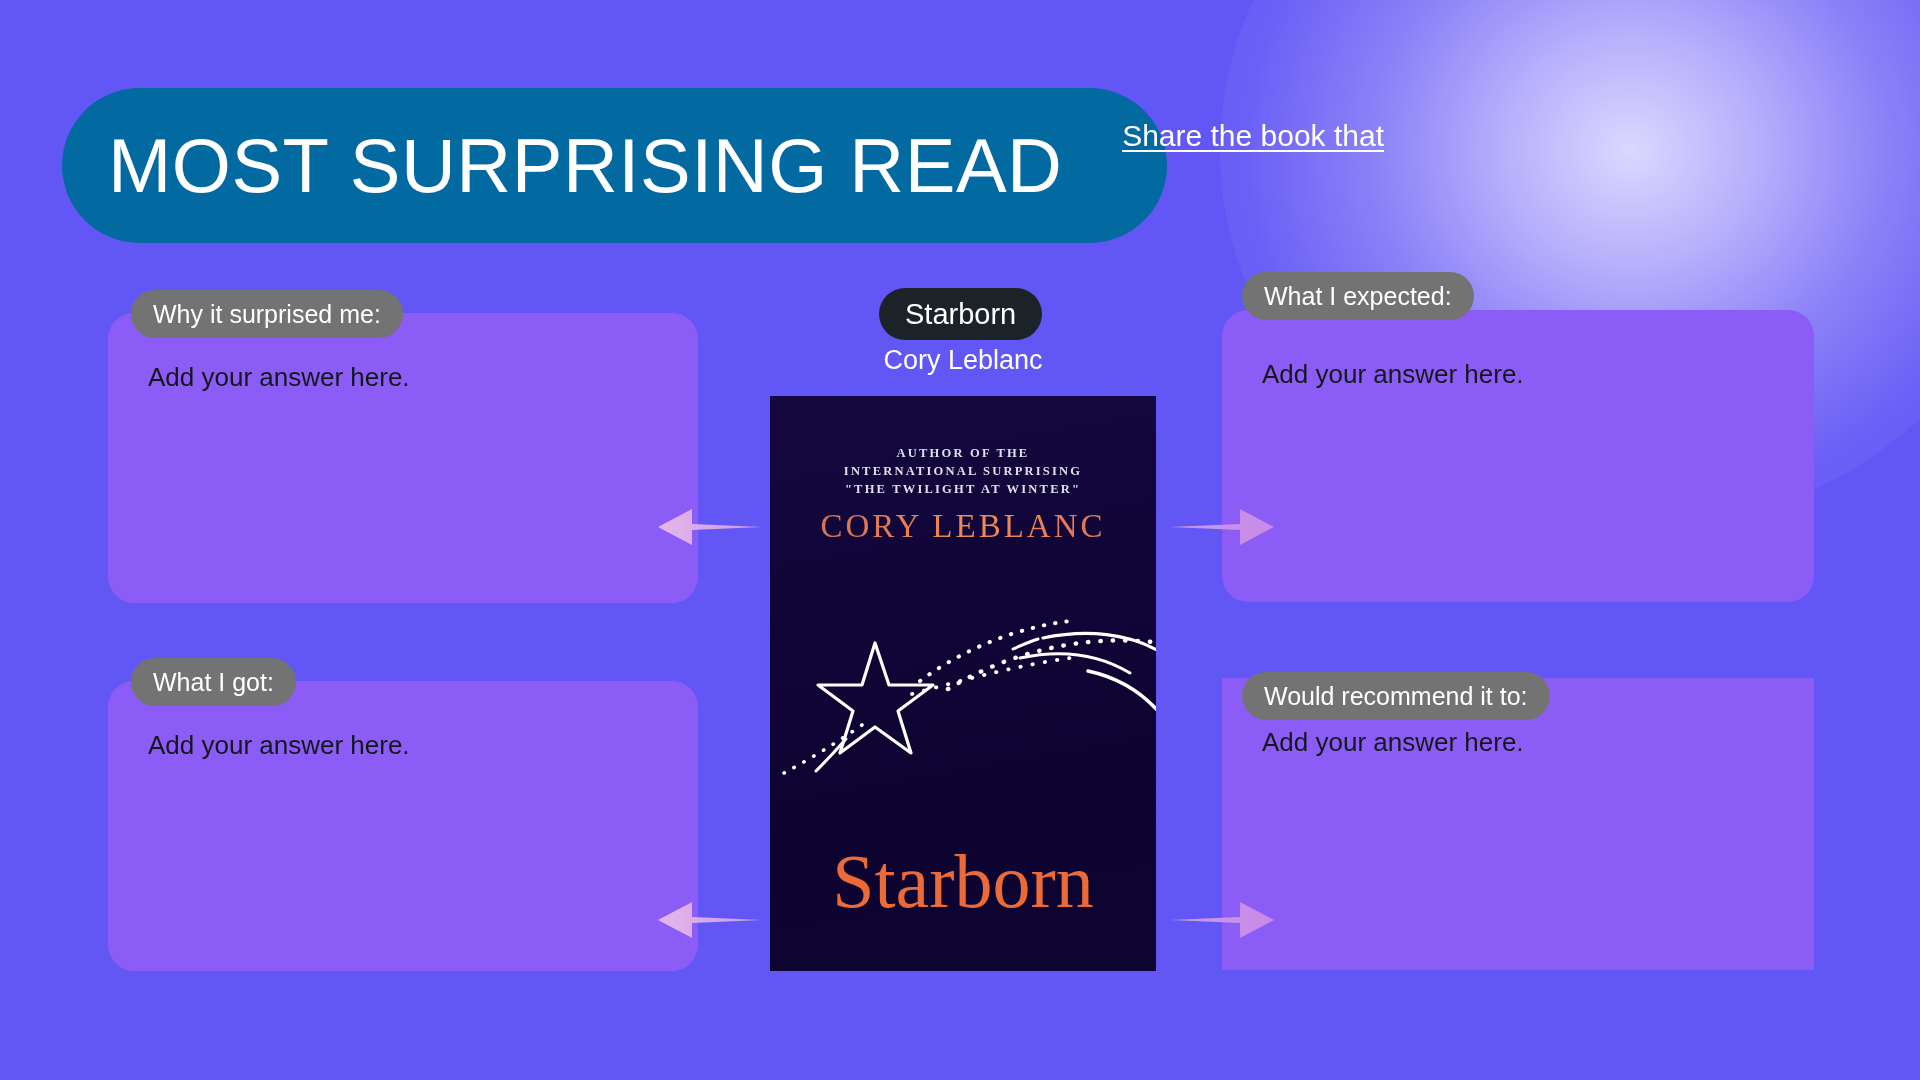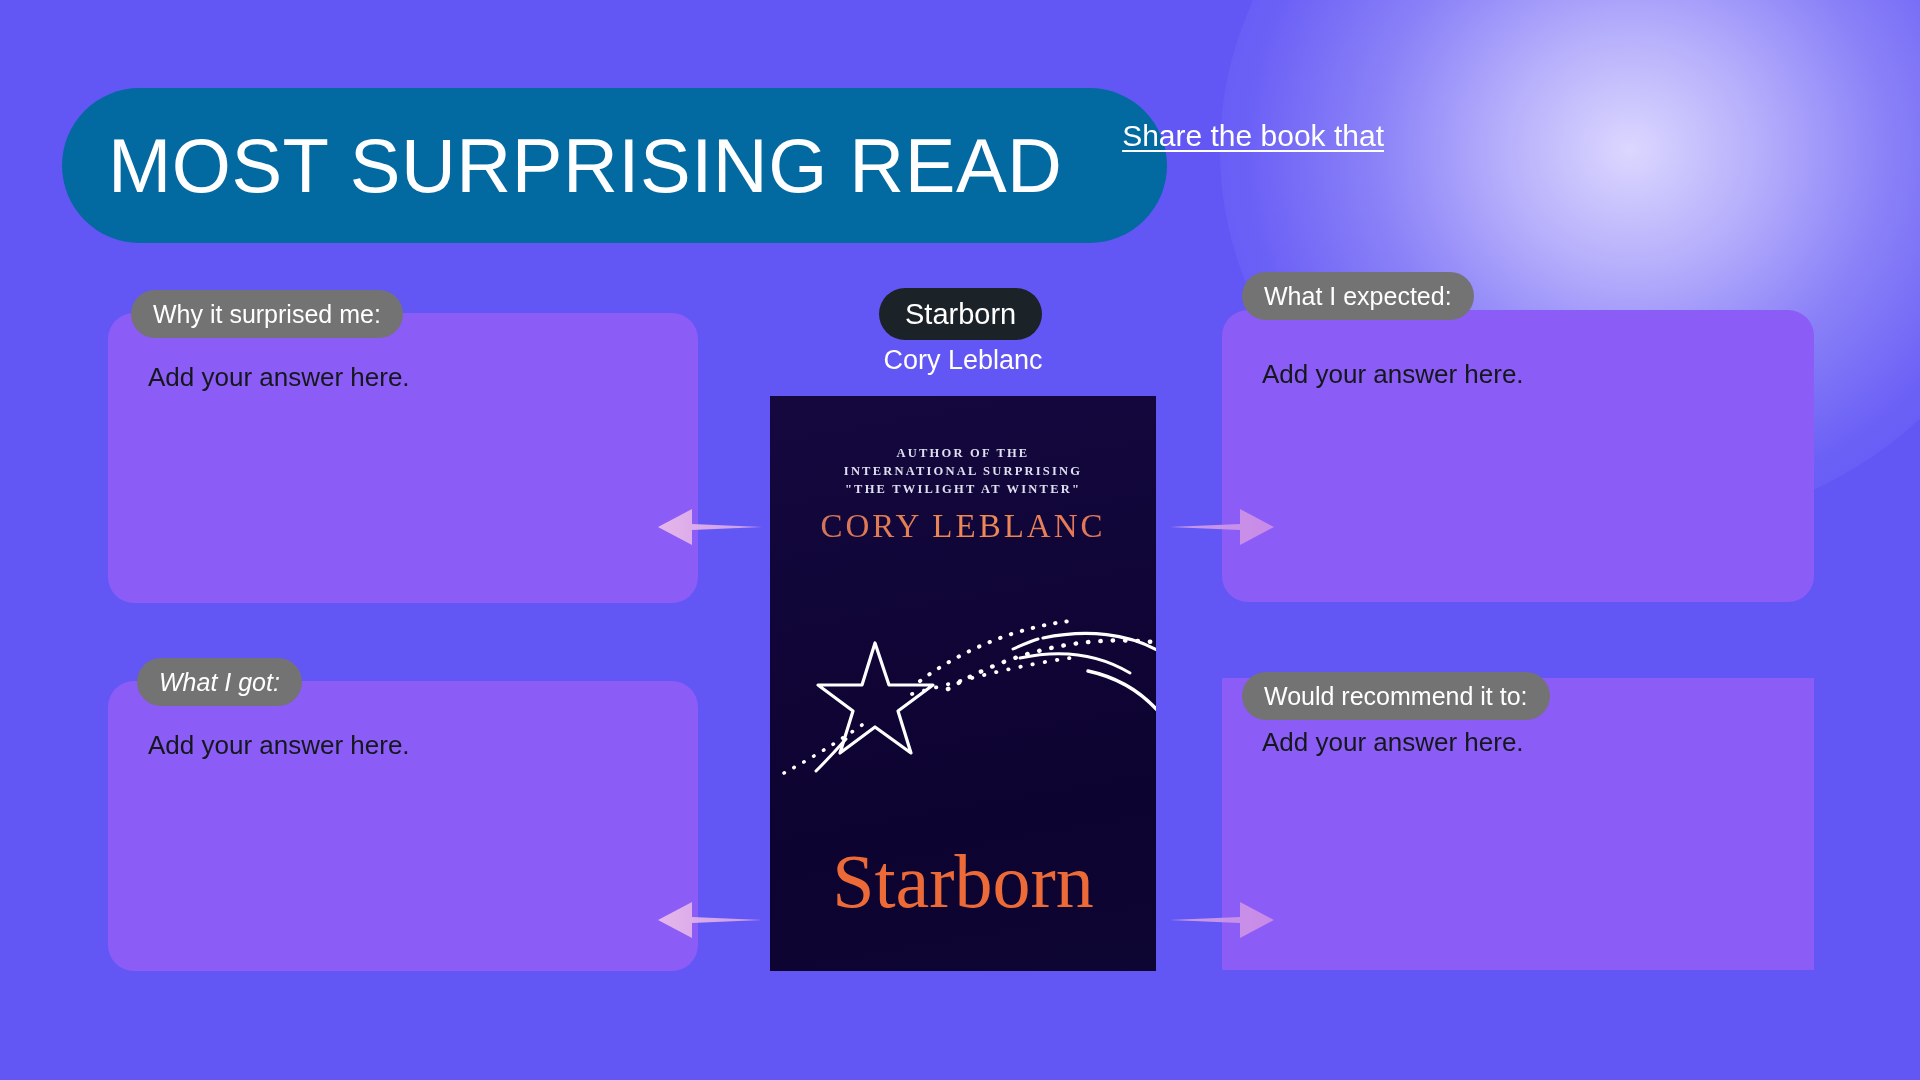--- a/index.html
+++ b/index.html
@@ -105,21 +105,21 @@
     z-index: 4;
   }
   .label-pill span {
     color: #ffffff;
     font-size: 25px;
     line-height: 1;
     white-space: nowrap;
   }
 
   #label-why       { left: 131px;  top: 290px; }
-  #label-got       { left: 137px;  top: 658px; font-style: italic; }
+  #label-got       { left: 131px;  top: 658px; }
   #label-expected  { left: 1242px; top: 272px; }
   #label-recommend { left: 1242px; top: 672px; }
 
   
   #book-pill {
     position: absolute;
     left: 879px;
     top: 288px;
     height: 52px;
     background: #1c2328;

